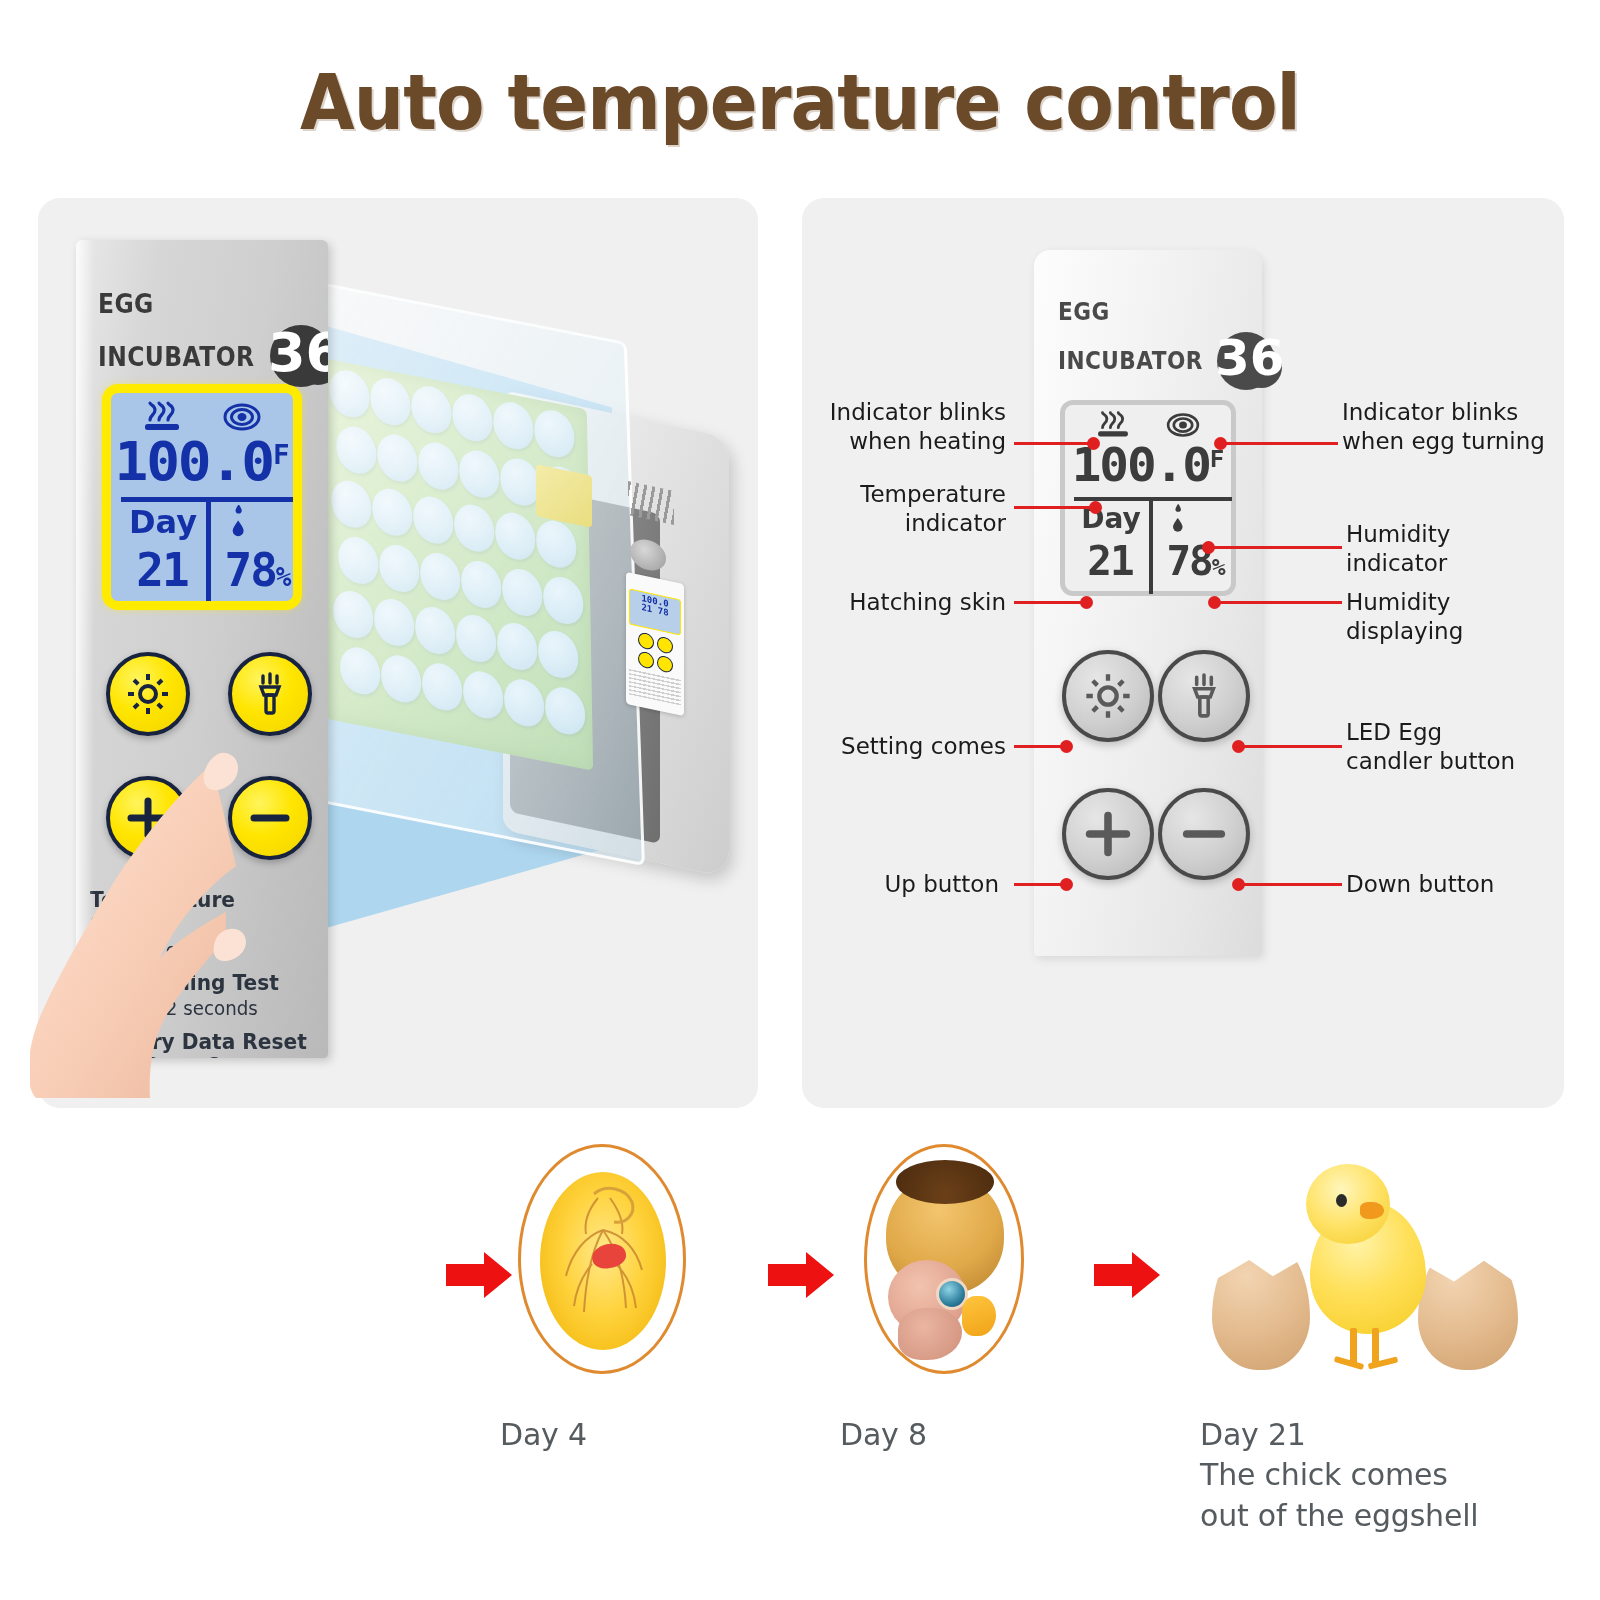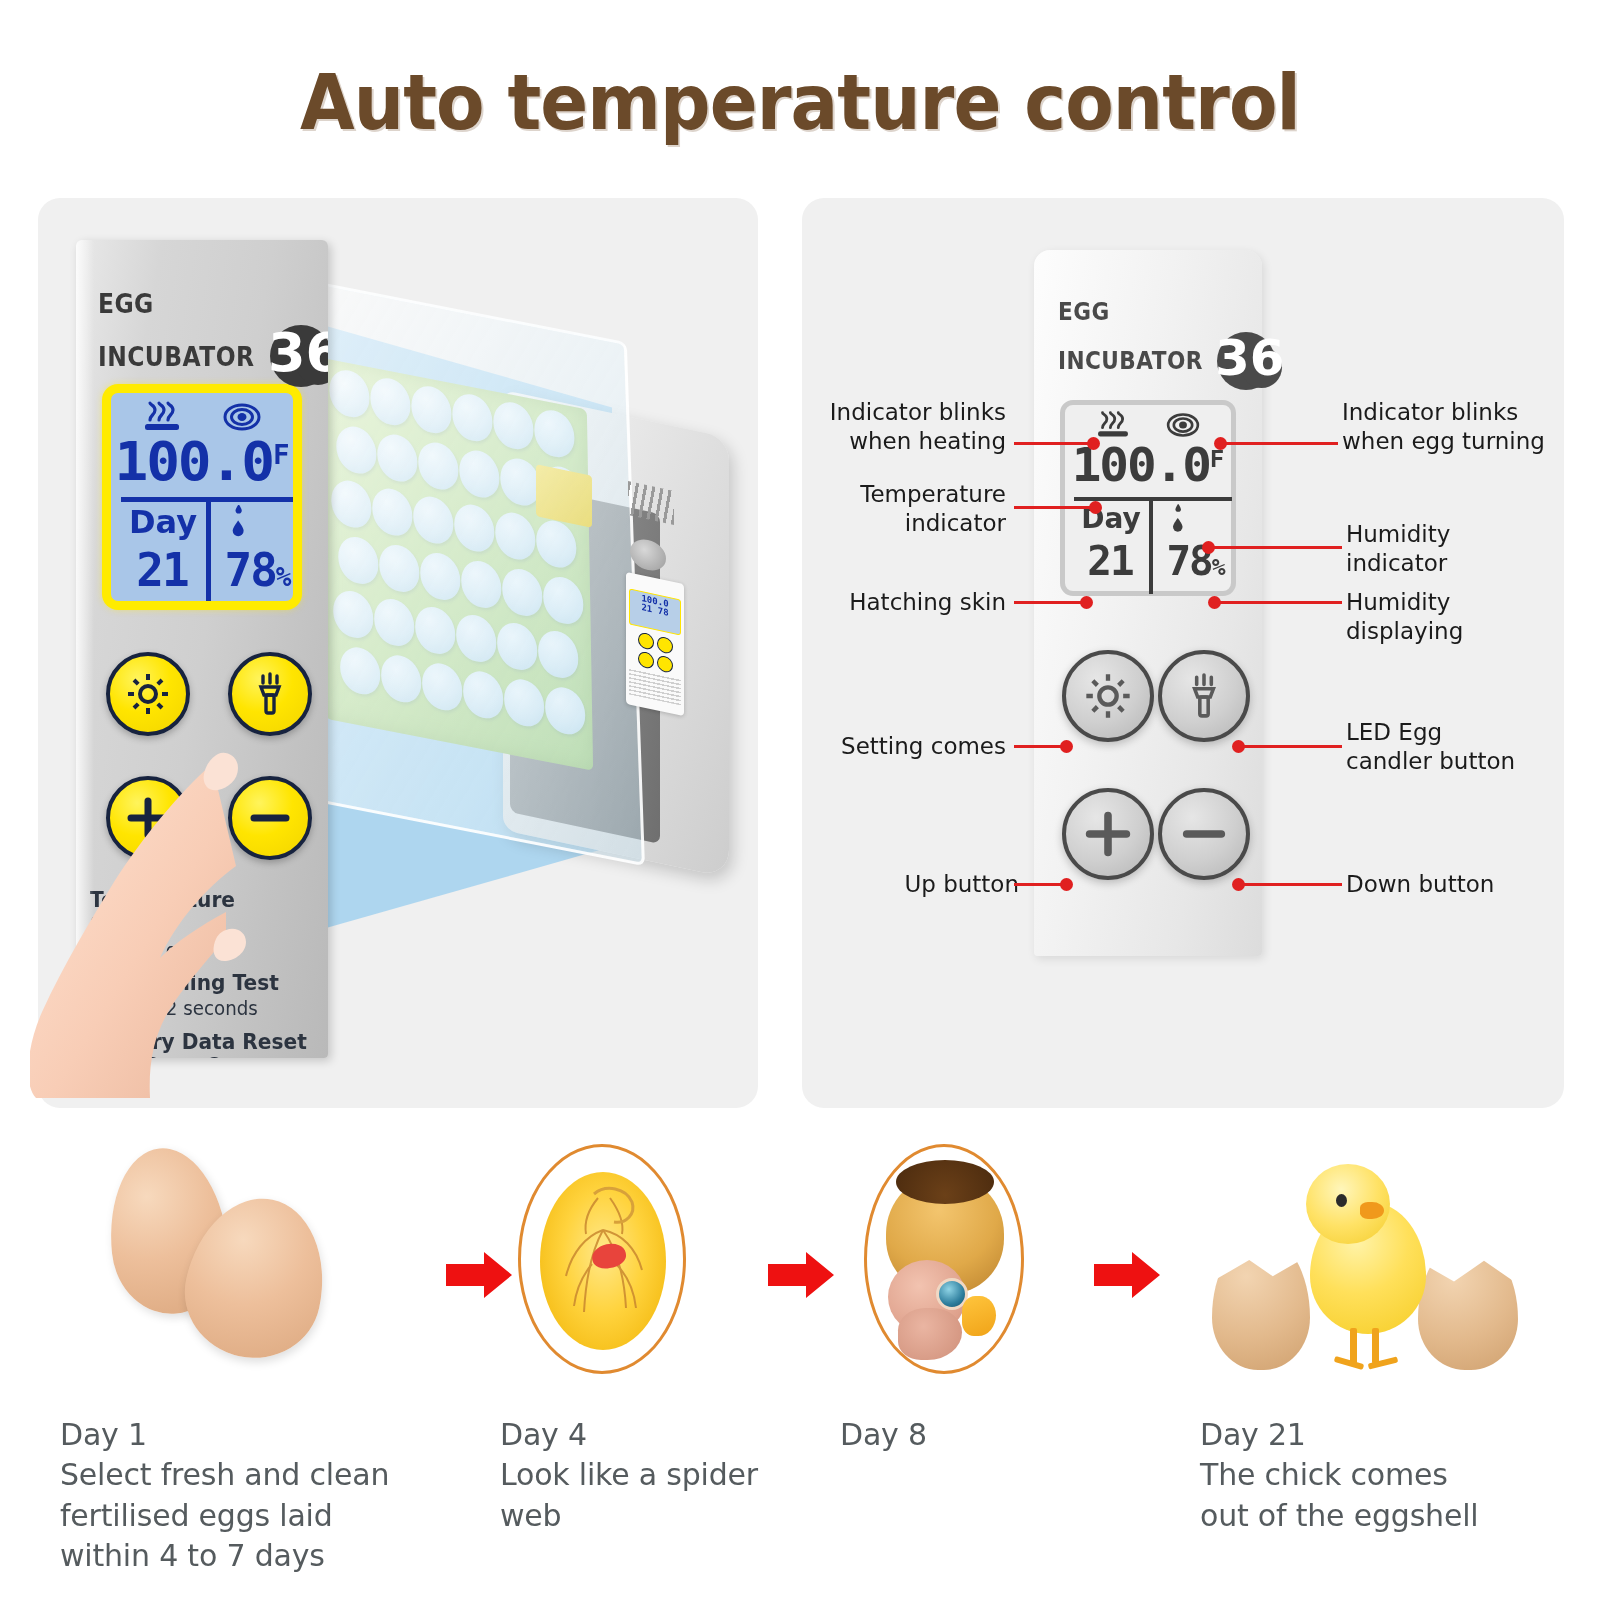--- a/index.html
+++ b/index.html
@@ -579,40 +579,29 @@
 
     <div class="callout right-al" style="left:10px; top:534px; width:194px;">Setting comes</div>
     <div class="cline" style="left:212px; top:547px; width:52px;"></div>
     <div class="cdot" style="left:258px; top:542px;"></div>
 
     <div class="callout" style="left:544px; top:520px; width:210px;">LED Egg
 candler button</div>
     <div class="cline" style="left:436px; top:547px; width:104px;"></div>
     <div class="cdot" style="left:430px; top:542px;"></div>
 
-    <div class="callout right-al" style="left:23px; top:672px; width:194px;">Up button</div>
+    <div class="callout right-al" style="left:3px; top:672px; width:194px;">Up button</div>
     <div class="cline" style="left:212px; top:685px; width:52px;"></div>
     <div class="cdot" style="left:258px; top:680px;"></div>
 
     <div class="callout" style="left:544px; top:672px; width:210px;">Down button</div>
     <div class="cline" style="left:436px; top:685px; width:104px;"></div>
     <div class="cdot" style="left:430px; top:680px;"></div>
   </div>
 
-  <div class="tl-item" style="left:60px; top:1140px;">
-    <div class="tl-img">
-      <div class="big-egg" style="left:50px; top:8px; width:116px; height:166px; transform:rotate(-6deg);"></div>
-      <div class="big-egg" style="left:128px; top:58px; width:136px; height:160px; transform:rotate(12deg);"></div>
-    </div>
-    <div class="tl-cap">
-      <span>Day 1</span><br><span>Select fresh and clean
-fertilised eggs laid
-within 4 to 7 days</span>
-    </div>
-  </div>
 
   <svg class="arrow" style="left:446px; top:1250px;" viewBox="0 0 66 50">
     <path d="M0 14h38V2l28 23-28 23V36H0z" fill="#ee1111"></path>
   </svg>
 
   <div class="tl-item" style="left:500px; top:1140px;">
     <div class="tl-img">
       <div class="oval-frame" style="left:18px; top:4px; width:168px; height:230px;"></div>
       <div class="candle-inner" style="left:40px; top:32px; width:126px; height:178px;"></div>
       <svg style="position:absolute; left:40px; top:32px; width:126px; height:178px;" viewBox="0 0 126 178">
@@ -624,22 +613,21 @@
           <path d="M52 92 C42 104 36 118 34 134"></path>
           <path d="M76 92 C88 104 94 118 96 136"></path>
           <path d="M58 26 C48 38 44 50 46 62"></path>
           <path d="M70 26 C80 40 84 52 82 62"></path>
         </g>
         <path d="M54 22 C66 12 86 16 92 30 C96 42 86 52 74 50" stroke="#d8a13a" stroke-width="3" fill="none"></path>
       </svg>
       <div class="heart" style="left:92px; top:104px;"></div>
     </div>
     <div class="tl-cap">
-      <span>Day 4</span><br><span>Look like a spider
-web</span>
+      <span>Day 4</span><br>
     </div>
   </div>
 
   <svg class="arrow" style="left:768px; top:1250px;" viewBox="0 0 66 50">
     <path d="M0 14h38V2l28 23-28 23V36H0z" fill="#ee1111"></path>
   </svg>
 
   <div class="tl-item" style="left:840px; top:1140px;">
     <div class="tl-img">
       <div class="oval-frame" style="left:24px; top:4px; width:160px; height:230px;"></div>

